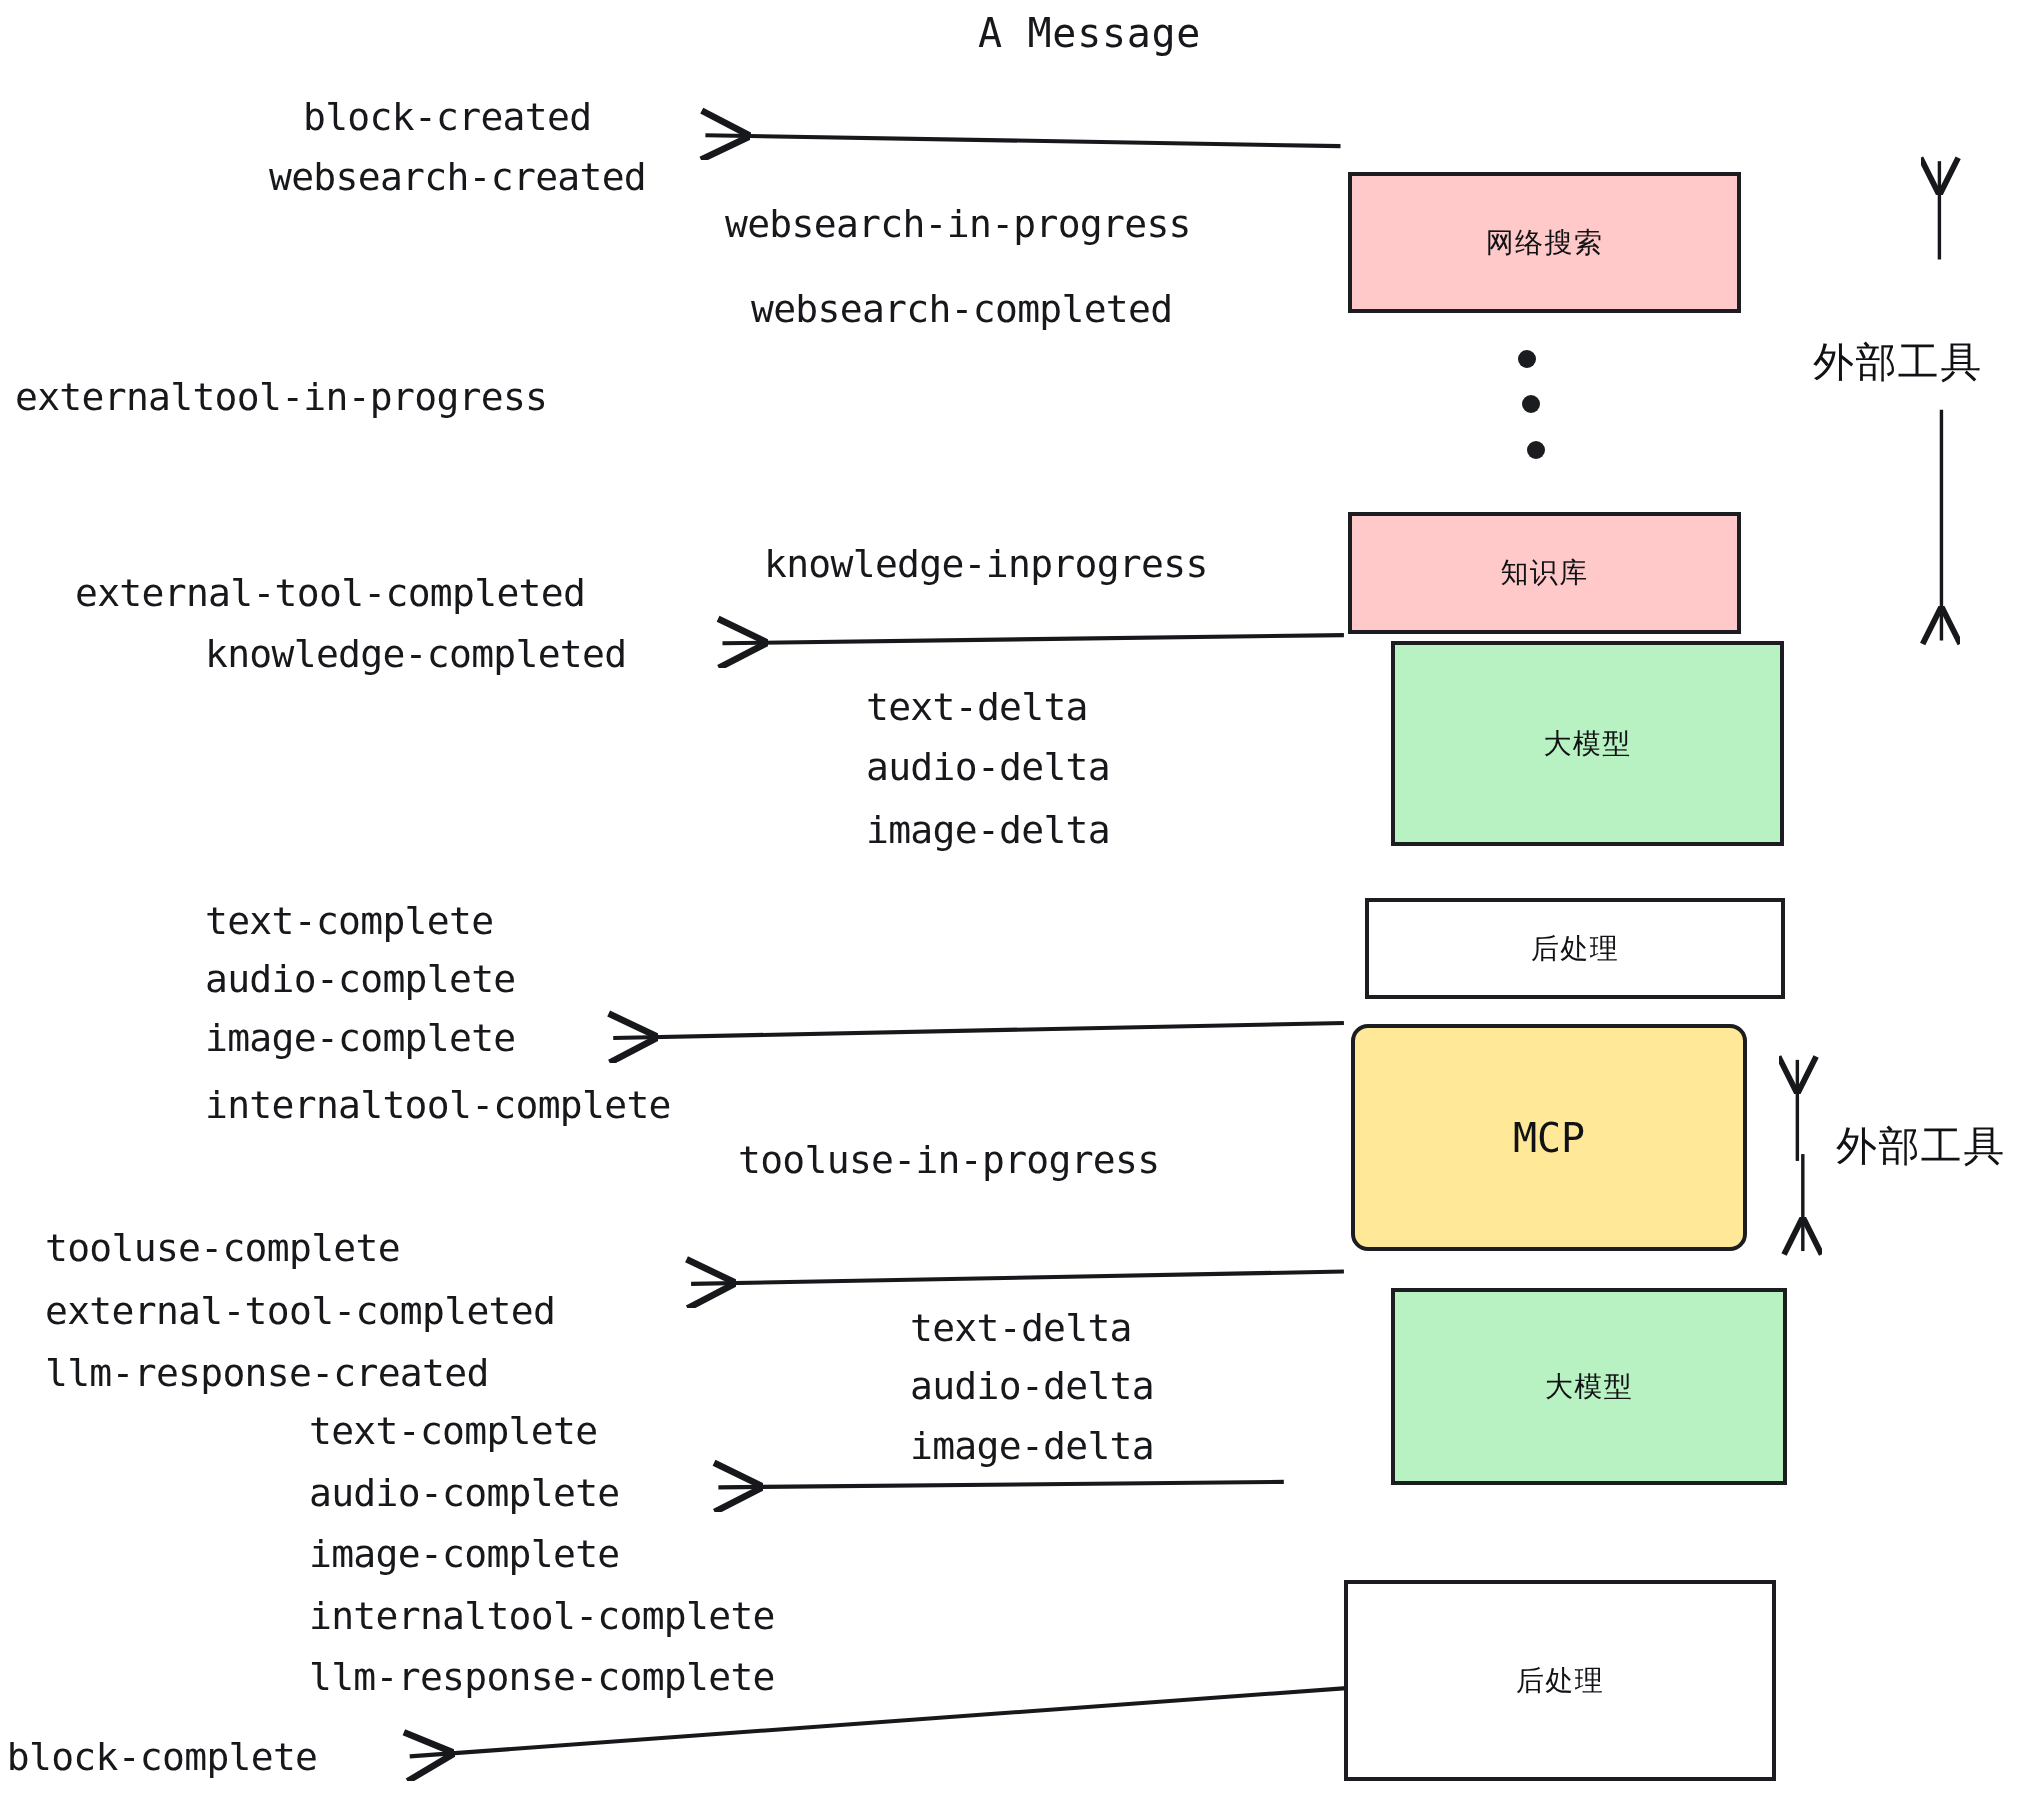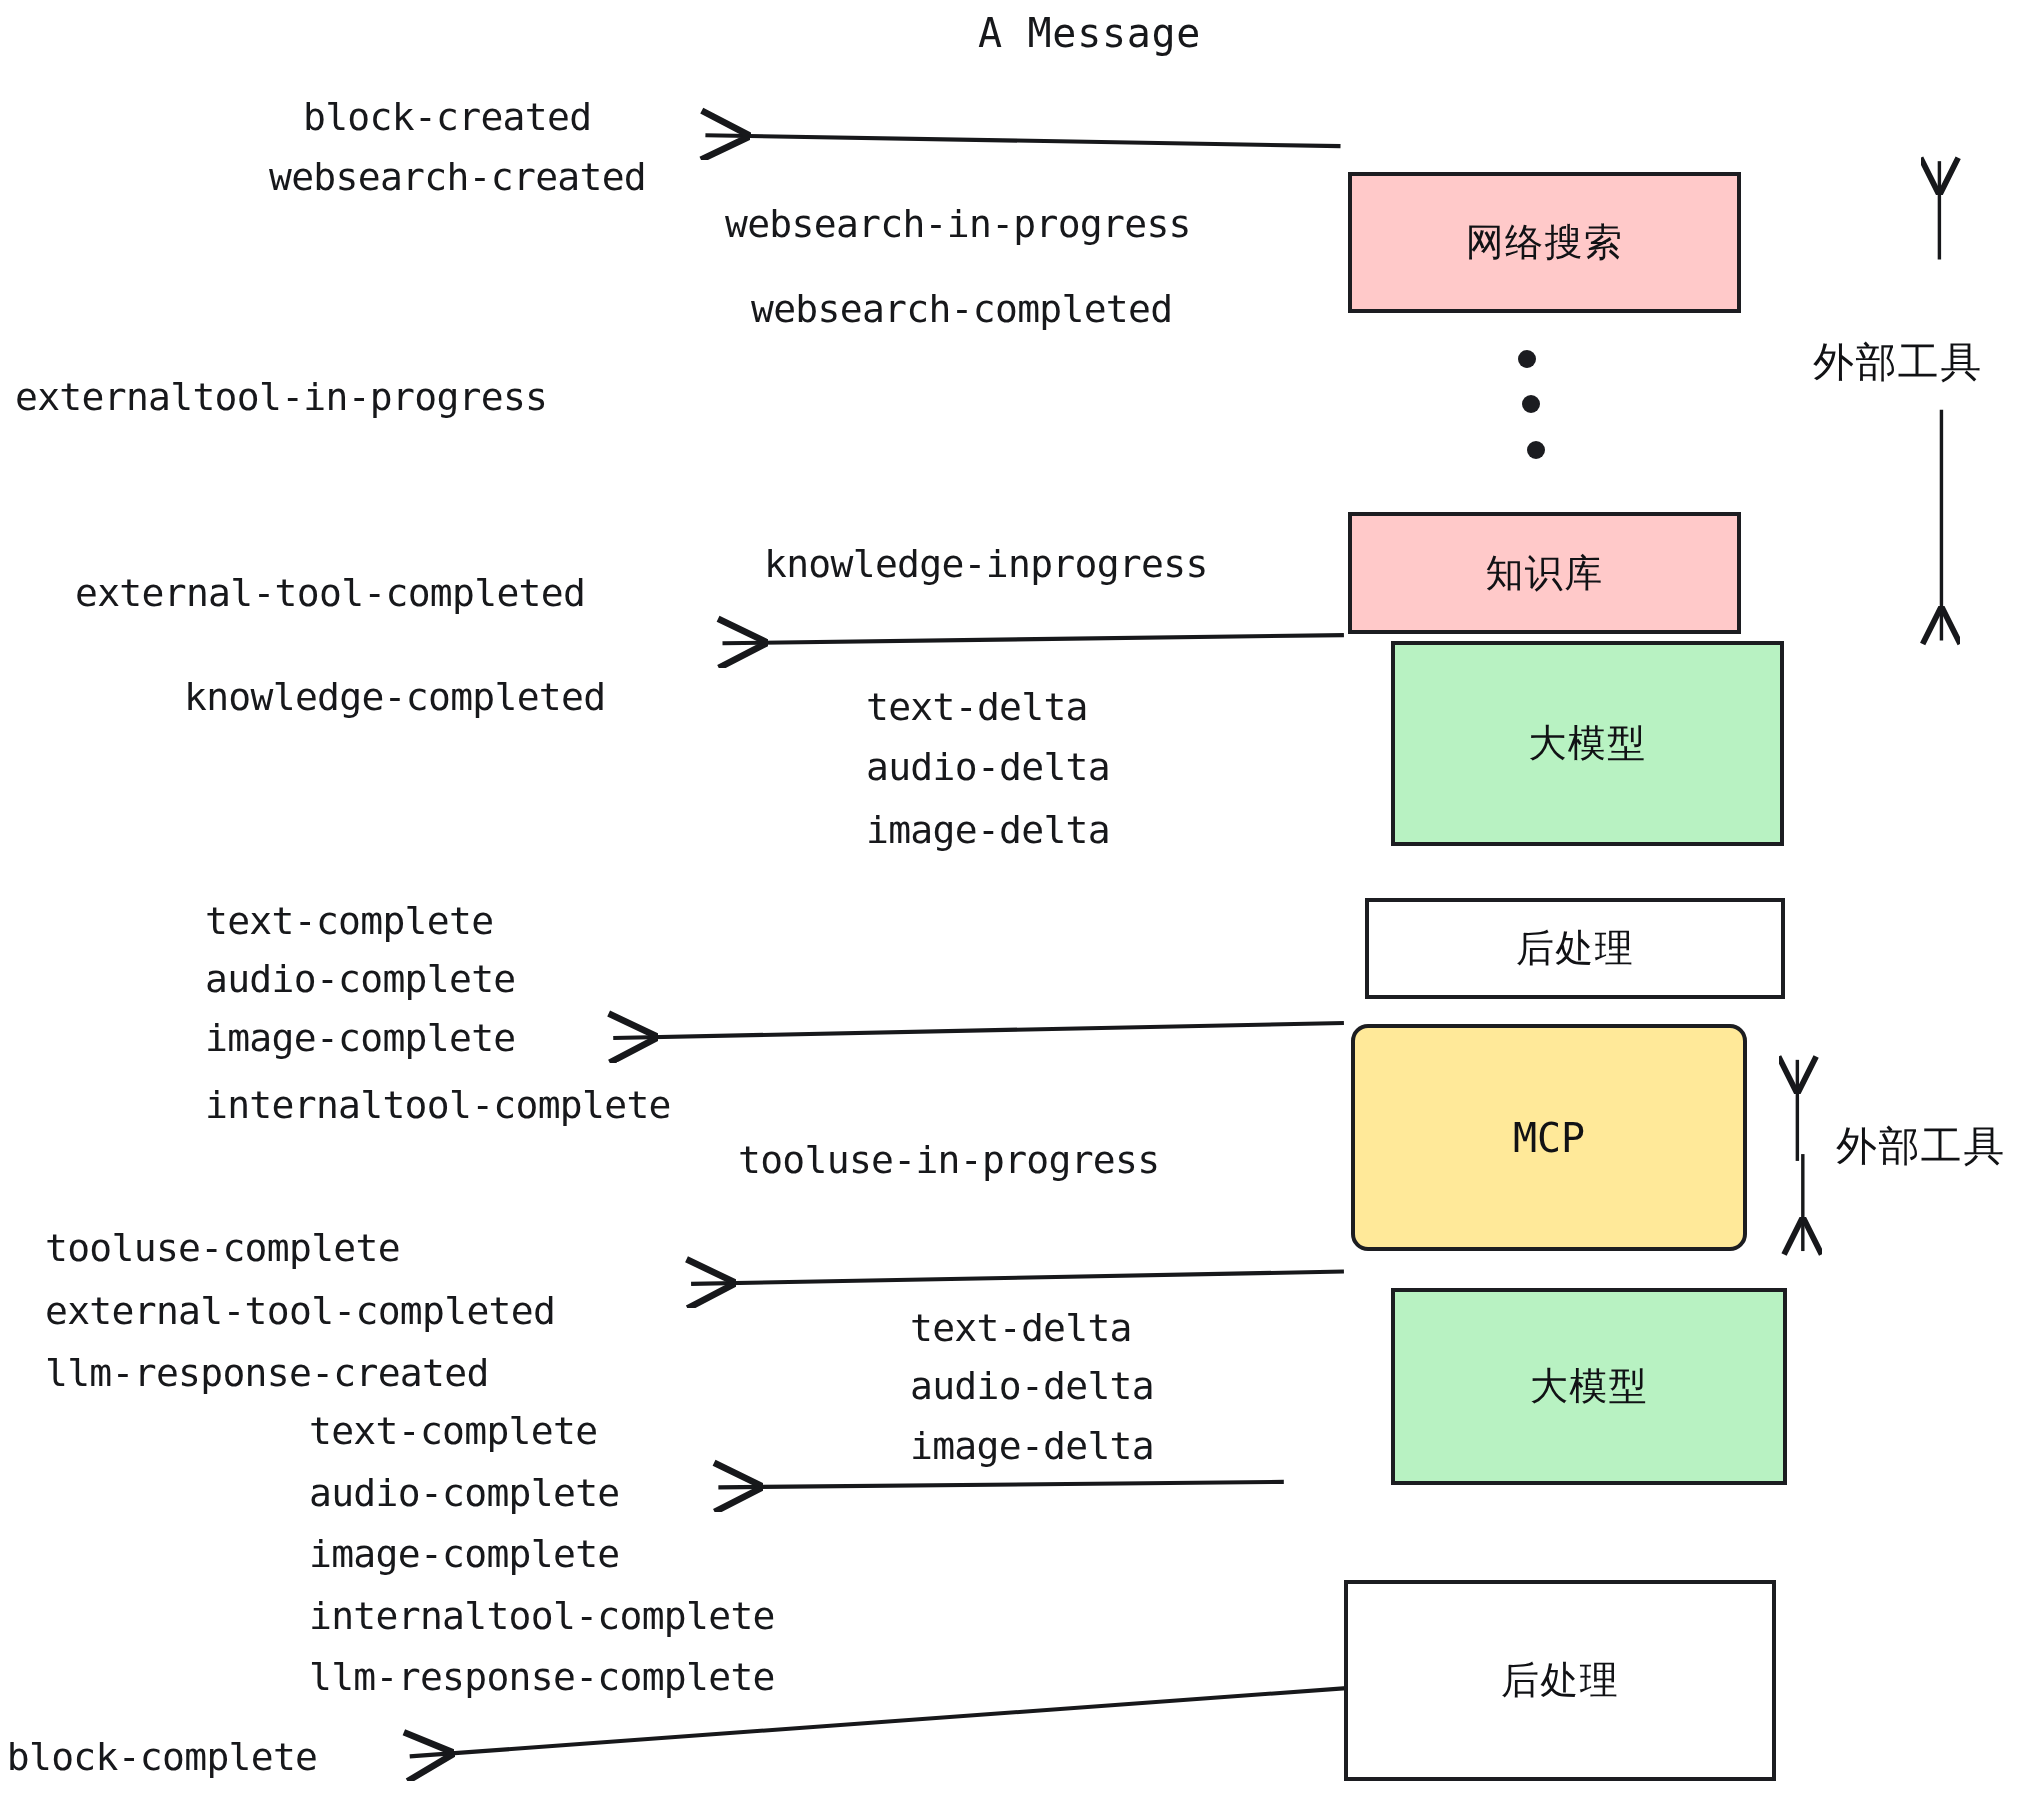--- a/index.html
+++ b/index.html
@@ -34,21 +34,21 @@
     white-space: nowrap;
   }
   .node {
     position: absolute;
     box-sizing: border-box;
     border: 4.1px solid #1c1d21;
     display: flex;
     align-items: center;
     justify-content: center;
     font-family: "DejaVu Sans", sans-serif;
-    font-size: 38px;
+    font-size: 28px;
     color: #111215;
     letter-spacing: 1.4px;
   }
   .node.mono {
     font-family: "DejaVu Sans Mono", monospace;
     font-size: 40px;
     letter-spacing: 0px;
   }
   .node-pink   { background: #ffc9c9; }
   .node-green  { background: #b8f2c2; margin-left: 40px; }
@@ -143,21 +143,21 @@
     </div>
 
   <div id="events-root">
       <div class="evt" style="left: 303px; top: 98px;">block-created</div>
       <div class="evt" style="left: 269px; top: 158px;">websearch-created</div>
       <div class="evt" style="left: 725px; top: 205px;">websearch-in-progress</div>
       <div class="evt" style="left: 751px; top: 290px;">websearch-completed</div>
       <div class="evt" style="left: 15px; top: 378px;">externaltool-in-progress</div>
       <div class="evt" style="left: 764px; top: 545px;">knowledge-inprogress</div>
       <div class="evt" style="left: 75px; top: 574px;">external-tool-completed</div>
-      <div class="evt" style="left: 184px; top: 635px; margin-top: 43px;">knowledge-completed</div>
+      <div class="evt" style="left: 205px; top: 635px;">knowledge-completed</div>
       <div class="evt" style="left: 866px; top: 688px;">text-delta</div>
       <div class="evt" style="left: 866px; top: 748px;">audio-delta</div>
       <div class="evt" style="left: 866px; top: 811px;">image-delta</div>
       <div class="evt" style="left: 205px; top: 902px;">text-complete</div>
       <div class="evt" style="left: 205px; top: 960px;">audio-complete</div>
       <div class="evt" style="left: 205px; top: 1019px;">image-complete</div>
       <div class="evt" style="left: 205px; top: 1086px;">internaltool-complete</div>
       <div class="evt" style="left: 738px; top: 1141px;">tooluse-in-progress</div>
       <div class="evt" style="left: 45px; top: 1229px;">tooluse-complete</div>
       <div class="evt" style="left: 45px; top: 1292px;">external-tool-completed</div>

